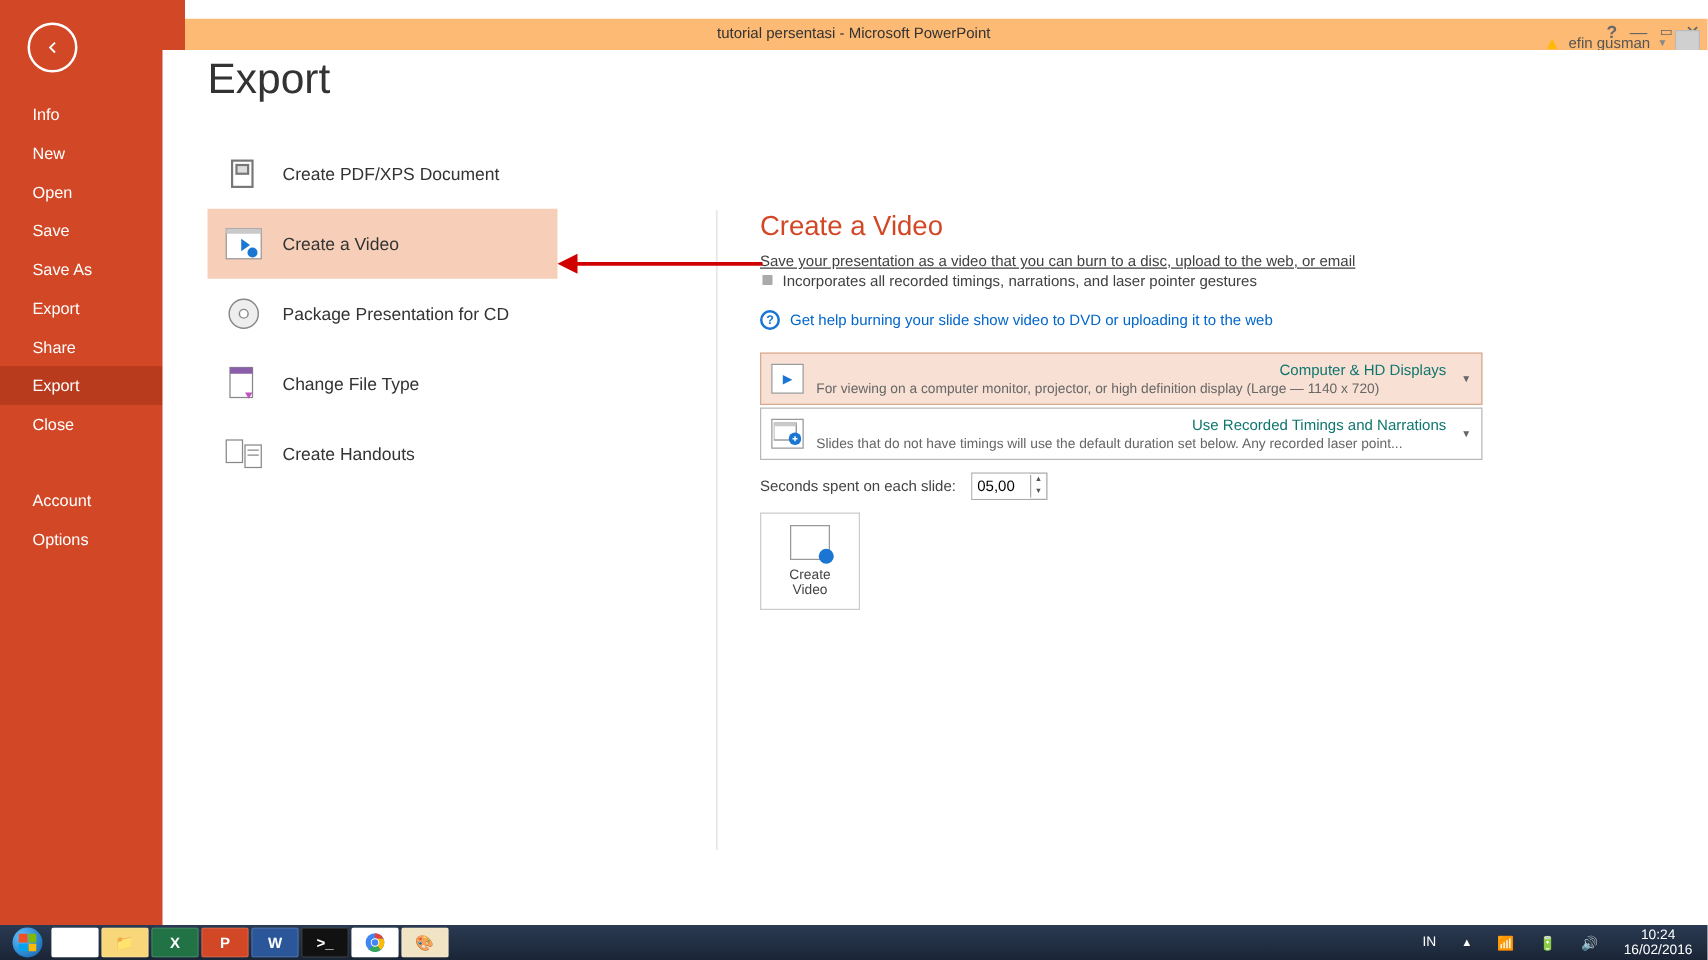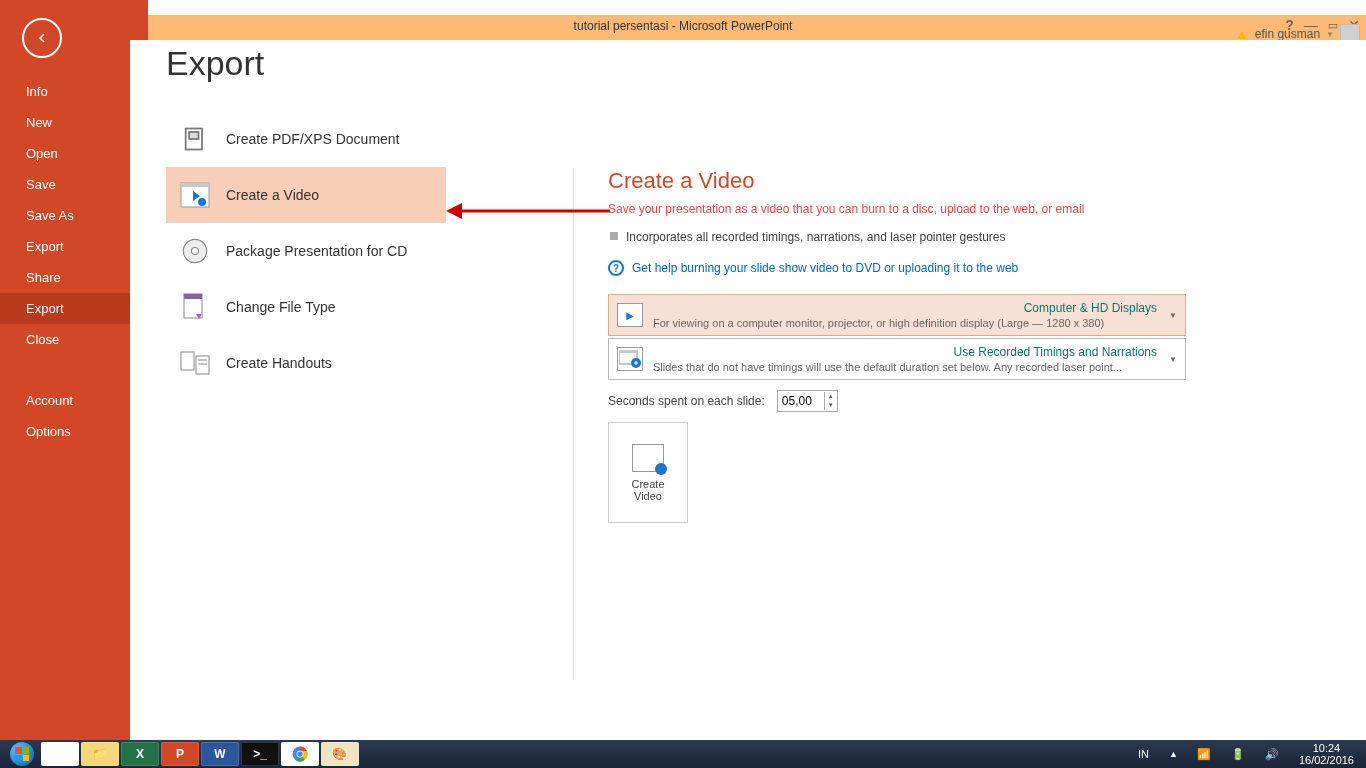--- a/index.html
+++ b/index.html
@@ -29,21 +29,21 @@
   .export-list { width: 280px; }
   .export-opt { display: flex; align-items: center; height: 56px; padding-left: 12px; cursor: pointer; gap: 14px; }
   .export-opt.selected { background: #f7cfb8; }
   .export-icon { width: 34px; height: 34px; display: flex; align-items: center; justify-content: center; color: #555; }
   .export-label { font-size: 14px; color: #333; }
   
   .vdiv { position: absolute; left: 443px; top: 128px; bottom: 60px; width: 1px; background: #e0e0e0; }
   
   .detail { position: absolute; left: 478px; top: 128px; right: 30px; }
   .detail-title { font-size: 22px; color: #d24726; font-weight: 400; margin-bottom: 8px; }
-  .detail-desc { font-size: 12px; color: #ef4444; margin-bottom: 12px; }
+  .detail-desc { font-size: 12px; color: #404040; margin-bottom: 0; text-decoration: underline; }
   .detail-list { list-style: none; padding-left: 18px; }
   .detail-list li { font-size: 12px; color: #404040; padding: 2px 0; position: relative; }
   .detail-list li::before { content: ""; position: absolute; left: -16px; top: 4px; width: 8px; height: 8px; background: #aaa; }
   
   .help-row { display: flex; align-items: center; gap: 8px; margin-top: 14px; margin-bottom: 18px; }
   .info-circle { width: 16px; height: 16px; border-radius: 50%; background: #fff; border: 2px solid #1a76d2; color: #1a76d2; font-size: 10px; font-weight: bold; display: flex; align-items: center; justify-content: center; }
   .help-link { font-size: 12px; color: #0066cc; cursor: pointer; }
   
   .combo { border: 1px solid #b9b9b9; padding: 6px 28px 6px 44px; position: relative; margin-bottom: 2px; width: 578px; cursor: pointer; }
   .combo.first { background: #f8e0d4; border-color: #d7a98f; }
@@ -51,21 +51,21 @@
   .combo-sub { font-size: 11px; color: #666; margin-top: 2px; white-space: nowrap; overflow: hidden; text-overflow: ellipsis; }
   .combo-chevron { position: absolute; right: 8px; top: 50%; transform: translateY(-50%); font-size: 8px; color: #666; }
   .combo-icon { position: absolute; left: 8px; top: 50%; transform: translateY(-50%); width: 26px; height: 24px; border: 1px solid #999; background: #fff; display: flex; align-items: center; justify-content: center; font-size: 10px; color: #1a76d2; }
   
   .seconds-row { display: flex; align-items: center; gap: 12px; margin-top: 10px; font-size: 12px; color: #444; }
   .spinner { border: 1px solid #aaa; display: flex; align-items: center; }
   .spinner-input { width: 46px; height: 20px; border: none; padding: 2px 4px; font-size: 12px; outline: none; }
   .spinner-btns { display: flex; flex-direction: column; border-left: 1px solid #aaa; }
   .spinner-btns span { font-size: 6px; color: #555; padding: 0 3px; line-height: 9px; cursor: pointer; }
   
-  .create-btn { margin-top: 10px; width: 80px; height: 101px; border: 1px solid #ccc; background: #fff; display: flex; flex-direction: column; align-items: center; justify-content: center; gap: 6px; cursor: pointer; font-size: 11px; color: #444; }
+  .create-btn { margin-top: 10px; width: 80px; height: 78px; border: 1px solid #ccc; background: #fff; display: flex; flex-direction: column; align-items: center; justify-content: center; gap: 6px; cursor: pointer; font-size: 11px; color: #444; }
   .create-btn-icon { width: 32px; height: 28px; border: 1px solid #999; position: relative; }
   .create-btn-icon::after { content: ""; position: absolute; right: -4px; bottom: -4px; width: 12px; height: 12px; border-radius: 50%; background: #1a76d2; }
   
   .arrow-annot { position: absolute; left: 444px; top: 199px; z-index: 50; pointer-events: none; }
   
   .taskbar { position: absolute; left: 0; right: 0; bottom: 0; height: 28px; background: linear-gradient(#2a3a52, #1a2536); display: flex; align-items: center; padding: 0 4px; }
   .start-btn { width: 36px; height: 28px; display: flex; align-items: center; justify-content: center; cursor: pointer; }
   .start-orb { width: 24px; height: 24px; border-radius: 50%; background: radial-gradient(circle at 30% 30%, #5fc0ff, #0a5ca8); display: grid; grid-template: 1fr 1fr / 1fr 1fr; gap: 1px; padding: 5px; }
   .start-orb span:nth-child(1){background:#f25022;} .start-orb span:nth-child(2){background:#7fba00;} .start-orb span:nth-child(3){background:#00a4ef;} .start-orb span:nth-child(4){background:#ffb900;}
   .task-icon { width: 38px; height: 24px; margin: 0 1px; background: rgba(255,255,255,0.08); border: 1px solid rgba(255,255,255,0.15); border-radius: 2px; display: flex; align-items: center; justify-content: center; cursor: pointer; font-size: 12px; font-weight: bold; color: #fff; }
@@ -178,21 +178,21 @@
       <li>Incorporates all recorded timings, narrations, and laser pointer gestures</li>
     </ul>
     <div class="help-row">
       <div class="info-circle">?</div>
       <span class="help-link">Get help burning your slide show video to DVD or uploading it to the web</span>
     </div>
 
     <div class="combo first">
       <div class="combo-icon">▶</div>
       <div class="combo-title">Computer &amp; HD Displays</div>
-      <div class="combo-sub">For viewing on a computer monitor, projector, or high definition display  (Large — 1280 x 380)</div>
+      <div class="combo-sub">For viewing on a computer monitor, projector, or high definition display  (Large — 1140 x 720)</div>
       <div class="combo-chevron">▼</div>
     </div>
     <div class="combo">
       <div class="combo-icon" style="color:#555;">
         <svg width="22" height="18" viewBox="0 0 22 18">
             <rect x="0" y="0" width="18" height="14" fill="#fff" stroke="#888"></rect>
             <rect x="0" y="0" width="18" height="3" fill="#c9c9c9"></rect>
             <circle cx="17" cy="13" r="5" fill="#1a76d2"></circle>
             <path d="M15 13 l4 0 M17 11 l0 4" stroke="#fff" stroke-width="1.2"></path>
           </svg>

